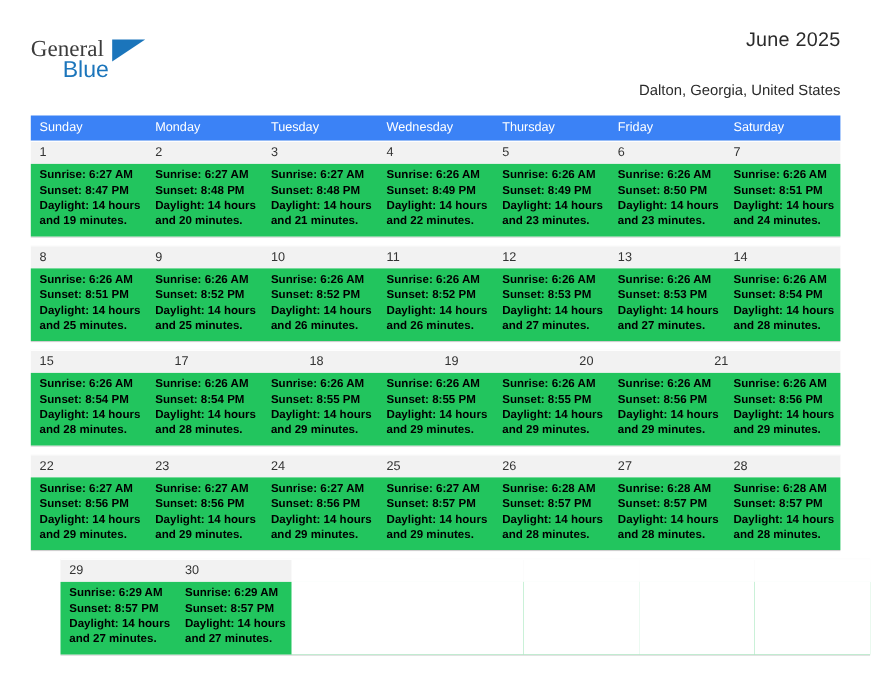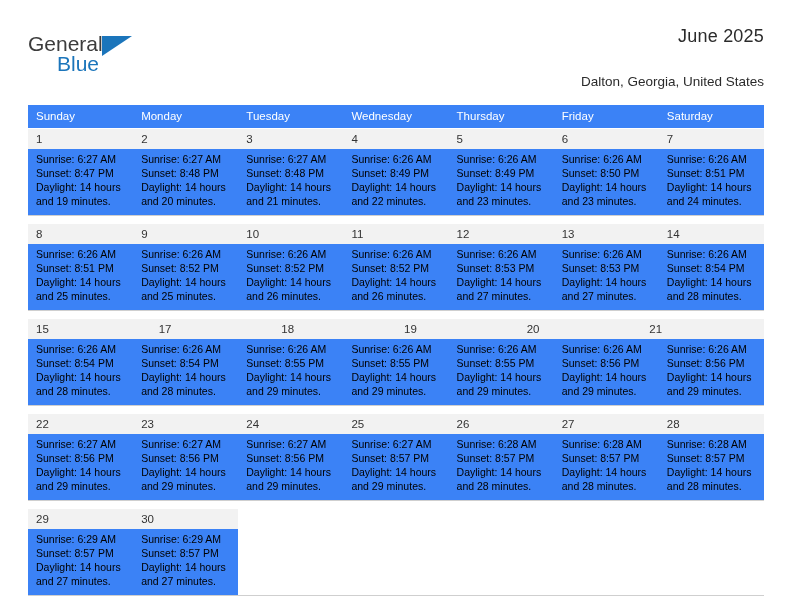--- a/index.html
+++ b/index.html
@@ -36,21 +36,21 @@
     width: 120px;
     height: 50px;
   }
   .logo-general {
     position: absolute;
     left: 0;
     top: 0;
     font-size: 21px;
     letter-spacing: 0px;
     color: #3c3c3c;
-    font-family: Liberation Sans, sans-serif;
+    font-family: Liberation Serif, serif;
   }
   .logo-blue {
     position: absolute;
     left: 29px;
     top: 20px;
     font-size: 21px;
     color: #1b75bb;
     font-family: "Liberation Sans", sans-serif;
     text-align: right;
   }
@@ -103,41 +103,42 @@
     color: #ffffff;
     line-height: 14px;
     white-space: nowrap;
   }
 
   .week {
     width: 100%;
     border-bottom: 1px solid #cfcfcf;
     margin-bottom: 7px;
   }
-  .week:last-child { margin-bottom: 0; }
+  .week:last-child { margin-bottom: 0; margin-left: 27px; }
 
   .daynums {
     display: flex;
     width: 100%;
     background: #f2f2f2;
     border-top: 1px solid #ffffff;
   }
   .daynum {
     flex: 1 1 0;
     box-sizing: border-box;
     padding: 3px 0 3px 8px;
     font-size: 11.5px;
     line-height: 14px;
     color: #333333;
     height: 20px;
   }
   .dayinfos {
     display: flex;
     width: 100%;
-    background: #3b82f6;
+    background: #22c55e;
+    font-weight: bold;
   }
   .dayinfo {
     flex: 1 1 0;
     box-sizing: border-box;
     padding: 3px 4px 7px 8px;
     font-size: 10.5px;
     line-height: 14px;
     color: #000000;
     min-height: 62px;
   }

